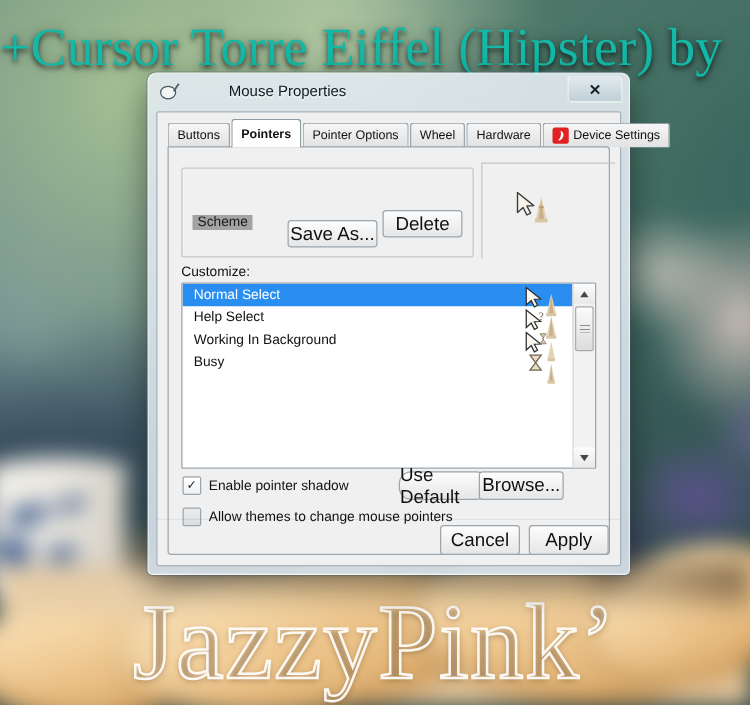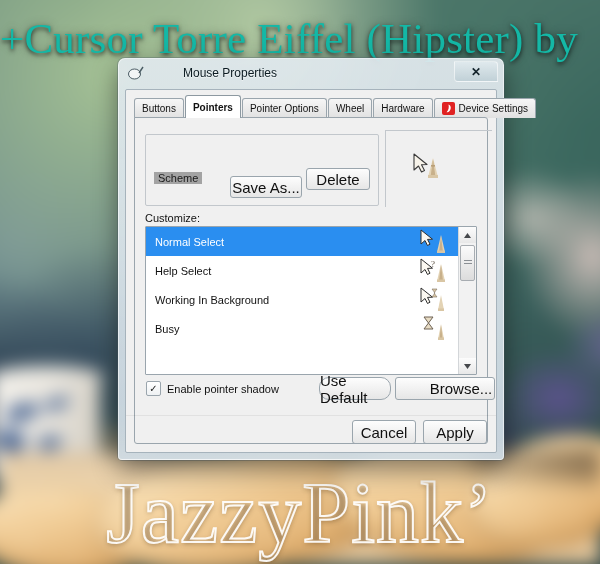--- a/index.html
+++ b/index.html
@@ -207,21 +207,21 @@
   .preview-cursor{position:absolute;left:26px;top:22px;}
 
   
   .customize-label{position:absolute;left:10px;top:94px;font-size:11px;color:#111;}
   .listbox{
     position:absolute;left:10px;top:108px;right:10px;height:147px;
     background:#fff;border:1px solid #9aa5ad;border-radius:1px;overflow:hidden;
   }
   .list-inner{position:absolute;left:0;top:0;right:18px;bottom:0;}
   .list-row{
-    height:29px;display:flex;align-items:center;position:relative;
+    height:18px;display:flex;align-items:center;position:relative;
     padding-left:9px;font-size:11px;color:#111;cursor:default;
   }
   .list-row.sel{background:#2a8ef0;color:#fff;}
   .row-glyph{position:absolute;right:6px;top:2px;width:32px;height:26px;}
   .scrollbar{
     position:absolute;right:0;top:0;width:17px;bottom:0;
     background:#f2f2f2;border-left:1px solid #d3d6d9;
   }
   .sb-arrow{
     height:16px;display:flex;align-items:center;justify-content:center;
@@ -242,21 +242,21 @@
   .chk-shadow{top:263px;}
   .chk-themes{top:288px;}
   .chkbox{
     width:13px;height:13px;margin-right:6px;border:1px solid #9aa5ad;border-radius:2px;
     background:linear-gradient(180deg,#ffffff,#eef1f3);
     display:flex;align-items:center;justify-content:center;flex:0 0 auto;
   }
   .chkbox.off{background:linear-gradient(180deg,#e9eaec,#dcdee0);}
   .chk-mark{font-size:10px;color:#202020;line-height:1;}
   .btn-usedefault{position:absolute;left:184px;top:259px;width:70px;height:21px;border-radius:10px;}
-  .btn-browse{position:absolute;left:260px;top:259px;width:66px;height:21px;padding-left:32px;}
+  .btn-browse{position:absolute;left:248px;top:259px;width:66px;height:21px;}
 
   
   .dlg-buttons{position:absolute;right:9px;bottom:8px;display:flex;gap:7px;}
   .dlg-btn{width:62px;height:22px;}
 
   
   .bottom-sep{position:absolute;left:0;right:0;bottom:36px;height:1px;background:rgba(0,0,0,.06);}
 </style>
 </head>
 <body>
@@ -435,20 +435,24 @@
         </div>
       </div>
 
       <div class="chk-row chk-shadow">
         <span class="chkbox">
           <span class="chk-mark">✓</span>
         </span>
         <span>Enable pointer shadow</span>
       </div>
 
+      <div class="chk-row chk-themes">
+        <span class="chkbox off"></span>
+        <span>Allow themes to change mouse pointers</span>
+      </div>
 
       <div class="btn btn-usedefault">Use Default</div>
       <div class="btn btn-browse">Browse...</div>
     </div>
 
     <div class="bottom-sep"></div>
 
     <div class="dlg-buttons">
       <div class="btn dlg-btn">Cancel</div>
       <div class="btn dlg-btn">Apply</div>

